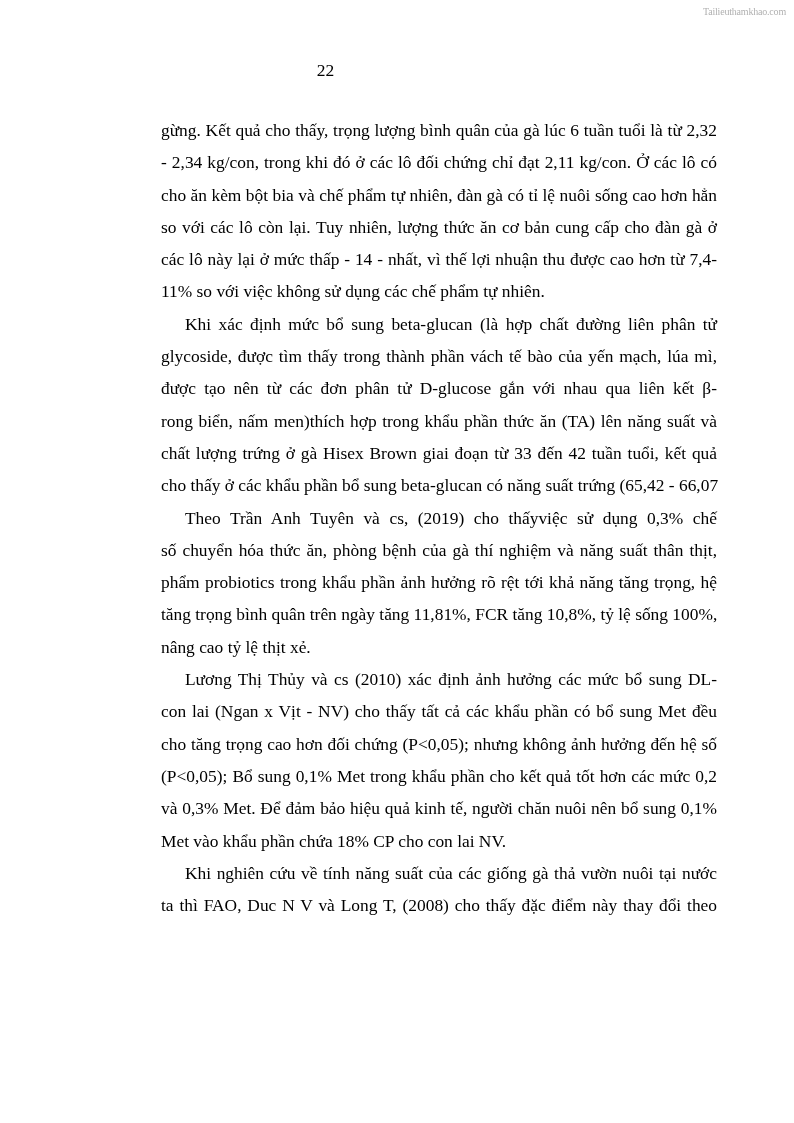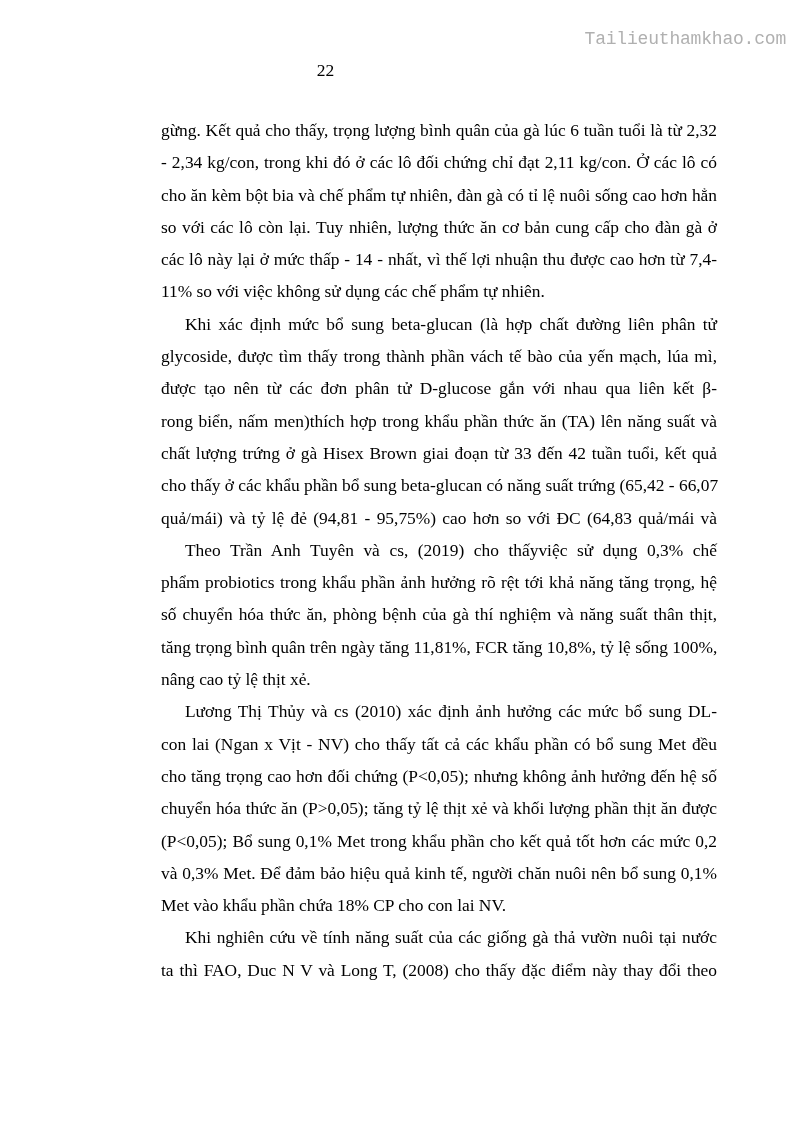--- a/index.html
+++ b/index.html
@@ -1,20 +1,20 @@
 <!DOCTYPE html>
 <html><head>
 <meta charset="utf-8">
 <style>
   html, body { margin: 0; padding: 0; background: #ffffff; }
   body { width: 794px; height: 1123px; position: relative; overflow: hidden; }
   .watermark {
     position: absolute; top: 6px; right: 8px;
-    font-family: Liberation Mono, monospace; font-size: 18px;
-    color: #b0b0b0; letter-spacing: -0.2px; margin-top: 23px;
+    font-family: Liberation Serif, serif; font-size: 10px;
+    color: #b0b0b0; letter-spacing: -0.2px;
   }
   .page-number {
     position: absolute; top: 60px; left: 0; width: 651px; text-align: center;
     font-family: "Liberation Serif", serif; font-size: 17.5px; color: #000;
   }
   .body-text {
     position: absolute; top: 114px; left: 161px; width: 556px;
     font-family: "Liberation Serif", serif; font-size: 17.4px; line-height: 32.3px;
     color: #000000; text-align: justify;
   }
@@ -38,34 +38,32 @@
     <span class="line">các lô này lại ở mức thấp - 14 - nhất, vì thế lợi nhuận thu được cao hơn từ 7,4-</span>
     <span class="line last">11% so với việc không sử dụng các chế phẩm tự nhiên.</span>
   </div>
   <div class="para">
     <span class="line ind">Khi xác định mức bổ sung beta-glucan (là hợp chất đường liên phân tử</span>
     <span class="line">glycoside, được tìm thấy trong thành phần vách tế bào của yến mạch, lúa mì,</span>
     <span class="line">được tạo nên từ các đơn phân tử D-glucose gắn với nhau qua liên kết β-</span>
     <span class="line">rong biển, nấm men)thích hợp trong khẩu phần thức ăn (TA) lên năng suất và</span>
     <span class="line">chất lượng trứng ở gà Hisex Brown giai đoạn từ 33 đến 42 tuần tuổi, kết quả</span>
     <span class="line">cho thấy ở các khẩu phần bổ sung beta-glucan có năng suất trứng (65,42 - 66,07</span>
-    <span class="line">quả/mái) và tỷ lệ đẻ (94,81 - 95,75%) cao hơn so với ĐC (64,83 quả/mái và</span>
   </div>
   <div class="para">
     <span class="line ind"> Theo Trần Anh Tuyên và cs, (2019) cho thấyviệc sử dụng 0,3% chế</span>
+    <span class="line">số chuyển hóa thức ăn, phòng bệnh của gà thí nghiệm và năng suất thân thịt,</span>
     <span class="line">phẩm probiotics trong khẩu phần ảnh hưởng rõ rệt tới khả năng tăng trọng, hệ</span>
-    <span class="line">số chuyển hóa thức ăn, phòng bệnh của gà thí nghiệm và năng suất thân thịt,</span>
     <span class="line">tăng trọng bình quân trên ngày tăng 11,81%, FCR tăng 10,8%, tỷ lệ sống 100%,</span>
     <span class="line last">nâng cao tỷ lệ thịt xẻ.</span>
   </div>
   <div class="para">
     <span class="line ind">Lương Thị Thủy và cs (2010) xác định ảnh hưởng các mức bổ sung DL-</span>
     <span class="line">con lai (Ngan x Vịt - NV) cho thấy tất cả các khẩu phần có bổ sung Met đều</span>
     <span class="line">cho tăng trọng cao hơn đối chứng (P&lt;0,05); nhưng không ảnh hưởng đến hệ số</span>
-    <span class="line">chuyển hóa thức ăn (P&gt;0,05); tăng tỷ lệ thịt xẻ và khối lượng phần thịt ăn được</span>
     <span class="line">(P&lt;0,05); Bổ sung 0,1% Met trong khẩu phần cho kết quả tốt hơn các mức 0,2</span>
     <span class="line">và 0,3% Met. Để đảm bảo hiệu quả kinh tế, người chăn nuôi nên bổ sung 0,1%</span>
     <span class="line last">Met vào khẩu phần chứa 18% CP cho con lai NV.</span>
   </div>
   <div class="para">
     <span class="line ind">Khi nghiên cứu về tính năng suất của các giống gà thả vườn nuôi tại nước</span>
     <span class="line">ta thì FAO, Duc N V và Long T, (2008) cho thấy đặc điểm này thay đổi theo</span>
   </div>
 </div>
 

